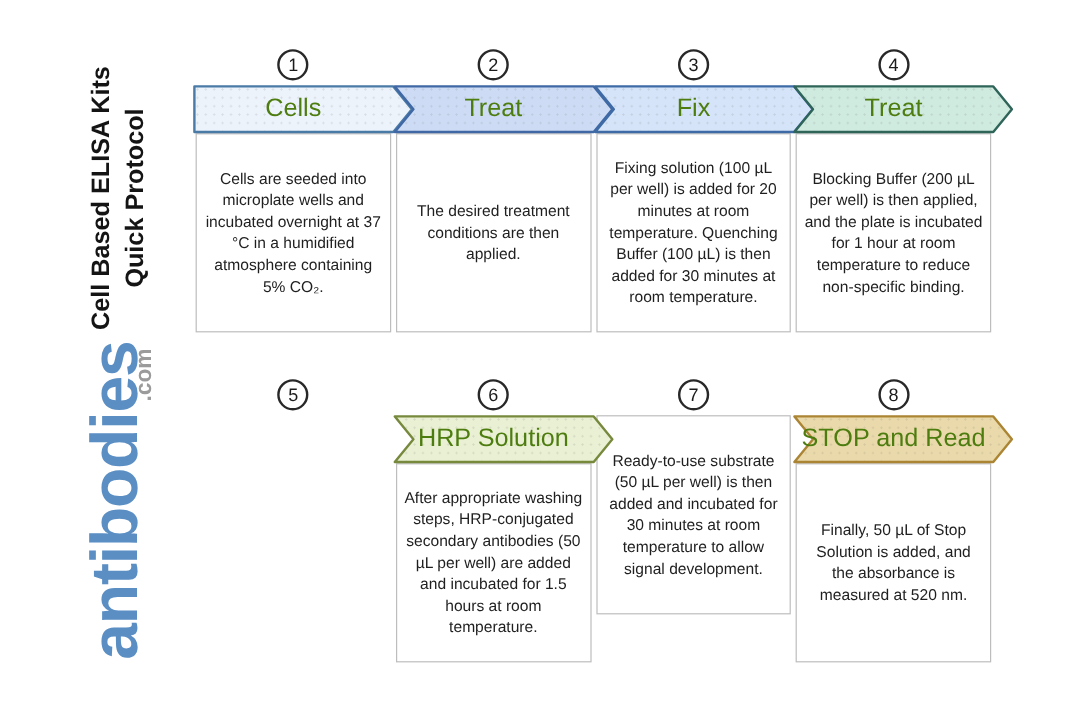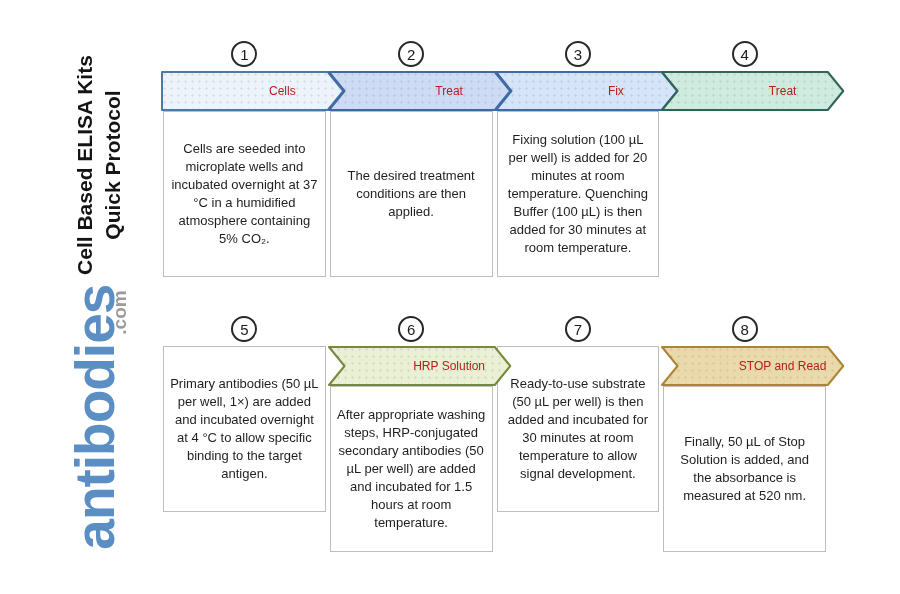--- a/index.html
+++ b/index.html
@@ -56,21 +56,21 @@
     background-image:radial-gradient(rgba(90,90,90,0.13) 1px, transparent 1.1px);
     background-size:7px 7px;
     pointer-events:none;
   }
   .banner.first .dots{
     clip-path:polygon(2px 2px, 165px 2px, 180px 20px, 165px 38px, 2px 38px);
   }
   .banner-label{
     position:absolute;left:0;top:0;width:166.75px;height:40px;z-index:4;
     display:flex;align-items:center;justify-content:center;
-    font-size:12px;color:#b91c1c;margin-left:38px;
+    font-size:21px;color:#4d7c0f;
   }
   .desc-box{
     margin:0 2px;height:166px;box-sizing:border-box;
     border:1.5px solid #bdbdbd;background:#ffffff;
     display:flex;align-items:center;justify-content:center;
   }
   .desc{
     margin:0;padding:0 6px;font-size:13px;line-height:1.38;text-align:center;color:#1f1f1f;
   }
 </style>
@@ -129,28 +129,28 @@
     </div>
     <div class="step">
       <div class="step-number">4</div>
       <div class="banner">
         <svg width="184.25" height="40">
           <polygon points="1,1 166.75,1 182.25,20 166.75,39 1,39 16.5,20" fill="#cfeadf" stroke="#2f6459" stroke-width="2" stroke-linejoin="round"></polygon>
         </svg>
         <div class="dots"></div>
         <span class="banner-label">Treat</span>
       </div>
+      <div class="desc-box">
+        <p class="desc">Blocking Buffer (200 µL per well) is then applied, and the plate is incubated for 1 hour at room temperature to reduce non-specific binding.</p>
+      </div>
     </div>
   </div>
 <div class="protocol-row row-2">
     <div class="step">
       <div class="step-number">5</div>
-      <div class="desc-box">
-        <p class="desc">Primary antibodies (50 µL per well, 1×) are added and incubated overnight at 4 °C to allow specific binding to the target antigen.</p>
-      </div>
     </div>
     <div class="step">
       <div class="step-number">6</div>
       <div class="banner">
         <svg width="184.25" height="40">
           <polygon points="1,1 166.75,1 182.25,20 166.75,39 1,39 16.5,20" fill="#e9f0d3" stroke="#76893c" stroke-width="2" stroke-linejoin="round"></polygon>
         </svg>
         <div class="dots"></div>
         <span class="banner-label">HRP Solution</span>
       </div>

